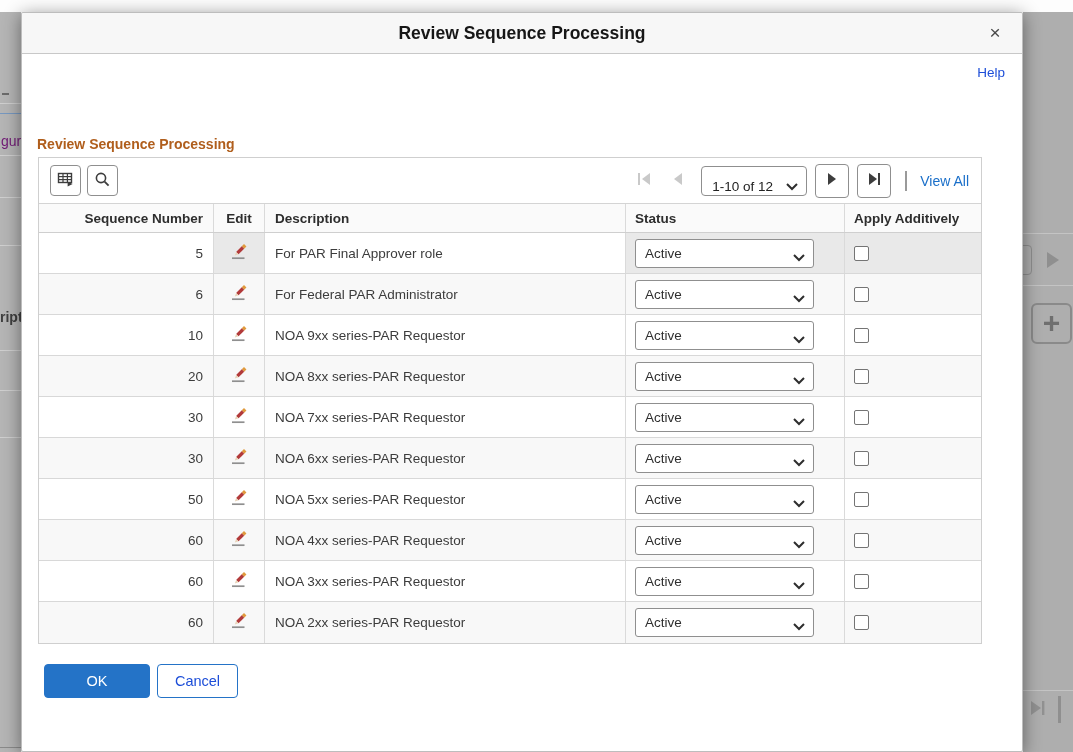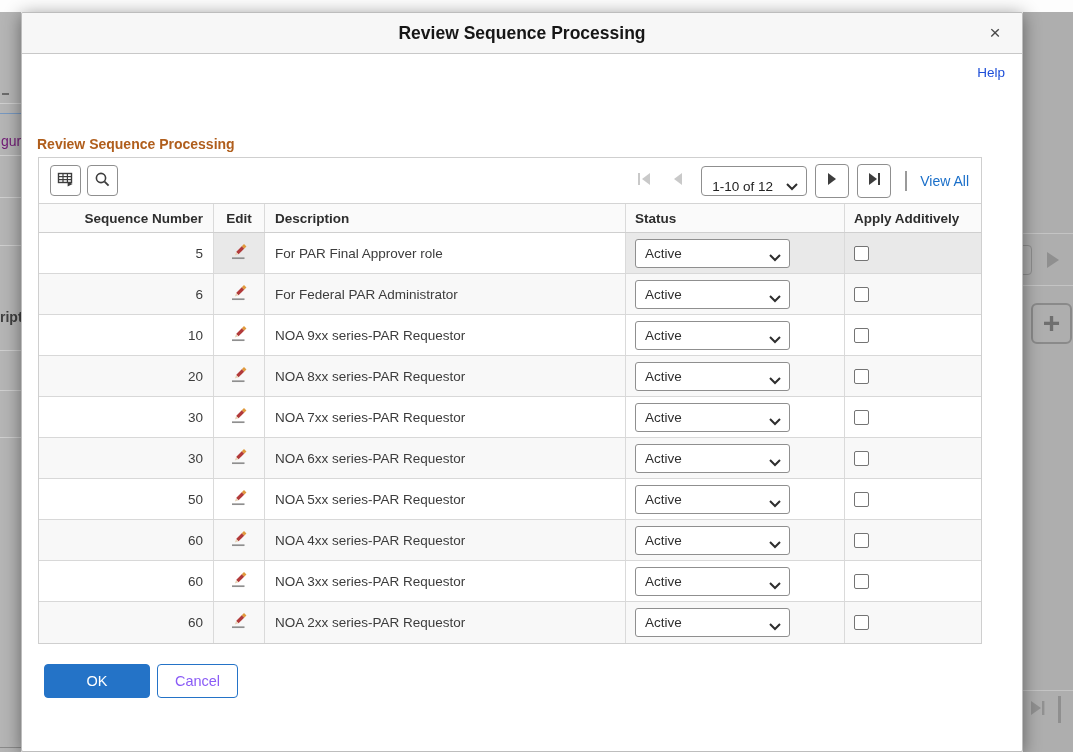--- a/index.html
+++ b/index.html
@@ -67,28 +67,28 @@
   .cell:last-child { border-right:none; }
   .col-seq { width:175px; justify-content:flex-end; padding-right:10px; }
   .col-edit { width:51px; justify-content:center; }
   .col-desc { width:361px; padding-left:10px; }
   .col-status { width:219px; padding-left:9px; }
   .col-apply { flex:1; padding-left:9px; }
   .grid-row.selected .col-edit, .grid-row.selected .col-status, .grid-row.selected .col-apply { background:#e9e9e9; }
 
   .edit-btn { border:none; background:transparent; cursor:pointer; width:24px; height:22px; display:flex; align-items:center; justify-content:center; }
   .selwrap { position:relative; }
-  .status-select { appearance:none; -webkit-appearance:none; width:155px; height:29px; border:1px solid #8f8f8f; border-radius:3px;
+  .status-select { appearance:none; -webkit-appearance:none; width:179px; height:29px; border:1px solid #8f8f8f; border-radius:3px;
                    background:#fff; font-size:13.5px; color:#2f2f2f; padding:0 28px 0 9px; font-family:inherit; }
   .selwrap .chev { top:11px; }
   .apply-cb { appearance:none; -webkit-appearance:none; width:15px; height:15px; border:1px solid #747474; border-radius:2px; background:#fff; cursor:pointer; }
 
   .footer { position:absolute; left:22px; top:651px; display:flex;border-radius:17px; }
   .ok-btn { width:106px; height:34px; background:#2473c7; color:#fff; font-size:14.5px; border:1px solid #2473c7; border-radius:4px; cursor:pointer; font-family:inherit; }
-  .cancel-btn { width:81px; height:34px; margin-left:7px; background:#fff; color:#8b5cf6; font-size:14.5px; border:1px solid #2473c7; border-radius:4px; cursor:pointer; font-family:inherit; }
+  .cancel-btn { width:81px; height:34px; margin-left:7px; background:#fff; color:#1d4ed8; font-size:14.5px; border:1px solid #2473c7; border-radius:4px; cursor:pointer; font-family:inherit; }
 </style>
 </head>
 <body>
 
 <div class="canvas">
 
   <div class="top-strip">
     <span class="frag-text" style="left:1px;">try</span>
     <span class="tab-divider" style="left:36px;"></span>
     <span class="tab-divider" style="left:45px;"></span>

